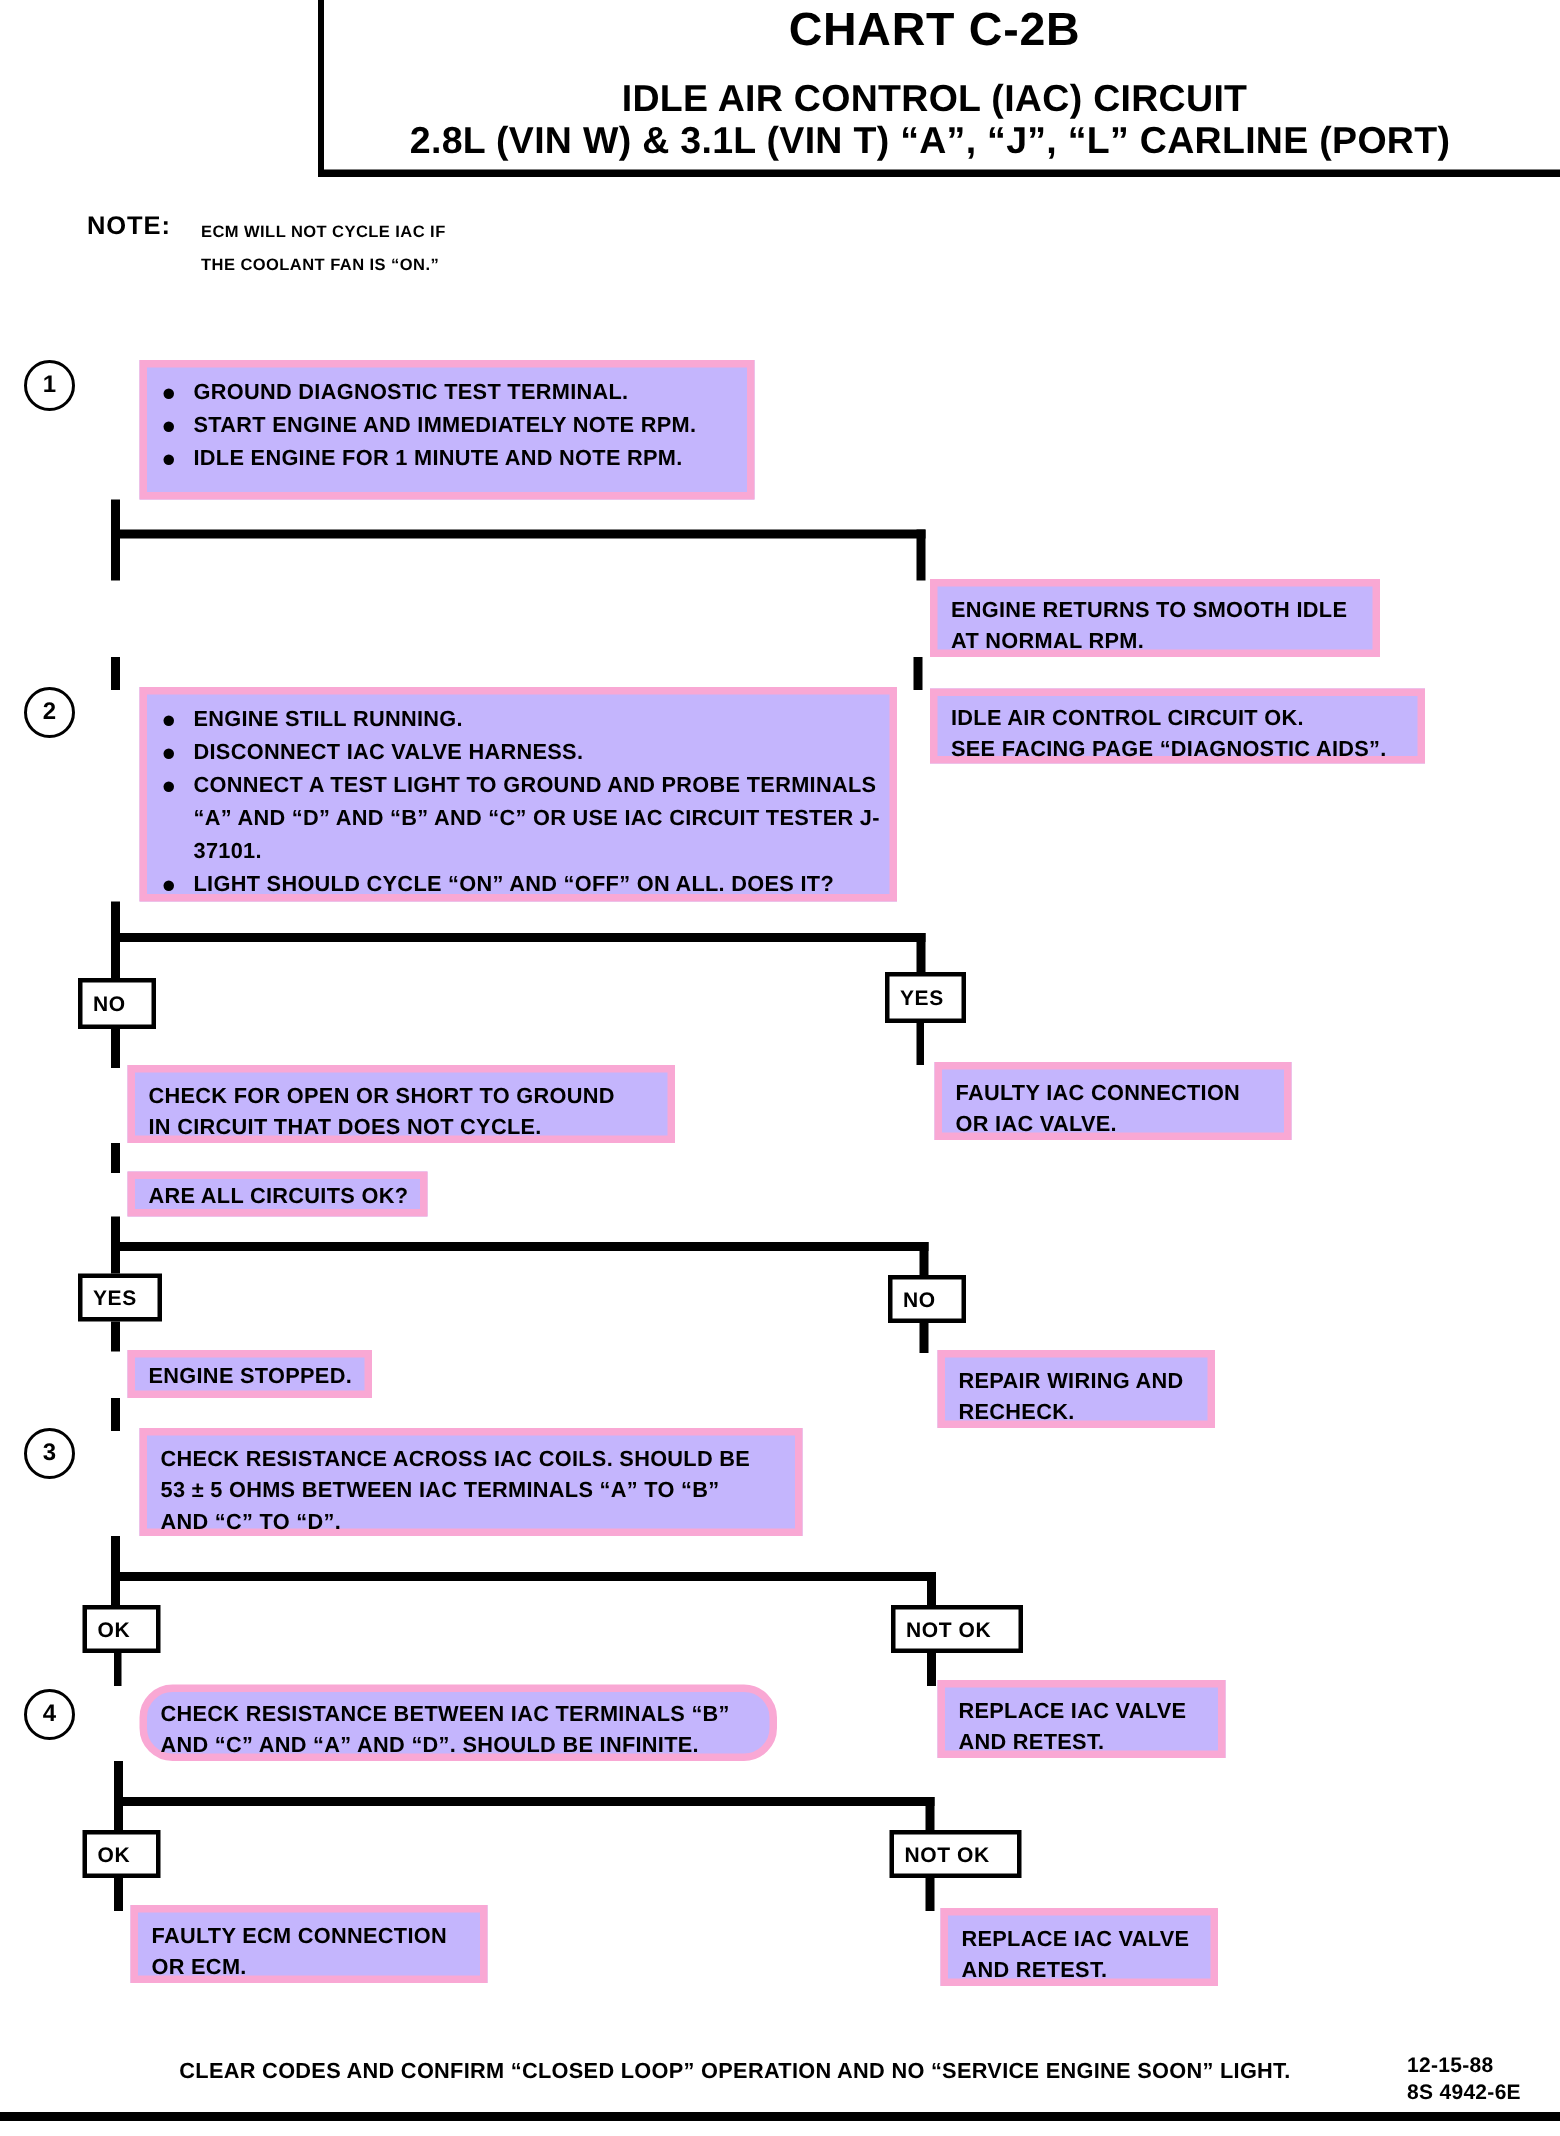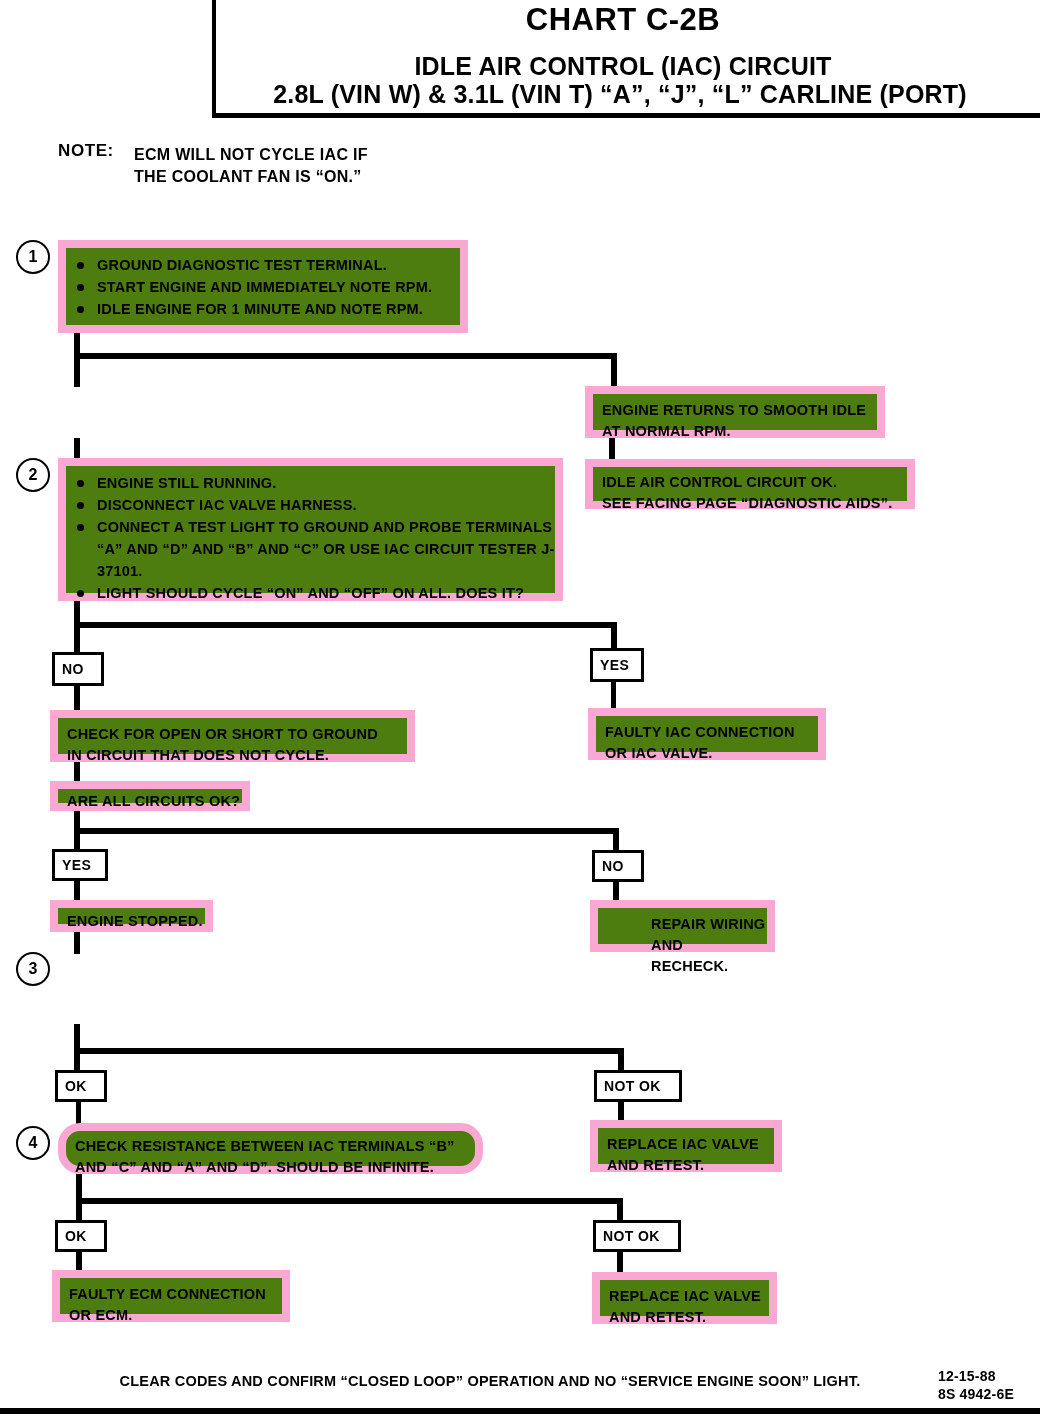--- a/index.html
+++ b/index.html
@@ -22,26 +22,27 @@
     position:absolute;left:212px;top:52px;width:822px;text-align:center;
     font-size:25px;font-weight:bold;letter-spacing:.2px;
   }
   .sub2{
     position:absolute;left:205px;top:80px;width:830px;text-align:center;
     font-size:25px;font-weight:bold;letter-spacing:.2px;
   }
 
   
   .note-label{position:absolute;left:58px;top:141px;font-size:17px;font-weight:bold;letter-spacing:.6px;}
-  .note-body{position:absolute;left:134px;top:144px;font-size:16px;font-weight:bold;line-height:22px;letter-spacing:.3px;}
+  .note-body{position:absolute;left:134px;top:144px;font-size:11px;font-weight:bold;line-height:22px;letter-spacing:.3px;}
 
   
   .box{
-    position:absolute;border:8px solid #f9a8d4;background:#4d7c0f;
+    position:absolute;border:5px solid #f9a8d4;background:#c4b5fd;
     box-sizing:border-box;
+    margin-left:35px;
   }
   .box .txt{
     font-size:14.5px;font-weight:bold;line-height:21px;letter-spacing:.2px;
     white-space:pre-line;
   }
   .tagbox{
     position:absolute;border:3px solid #000;background:#fff;box-sizing:border-box;
     display:flex;align-items:center;
     font-size:14px;font-weight:bold;letter-spacing:.4px;
   }
@@ -166,30 +167,35 @@
   <div class="tagbox" style="left:592px;top:850px;width:52px;height:32px;">
       <span>NO</span>
     </div>
 
   <div class="ln" style="left:74px;top:881px;width:6px;height:20px;"></div>
   <div class="ln" style="left:613px;top:882px;width:6px;height:20px;"></div>
 
   <div class="box" style="left:50px;top:900px;width:163px;height:32px;">
     <div class="txt" style="margin:3px 0 0 9px;">ENGINE STOPPED.</div>
   </div>
-  <div class="box" style="left:590px;top:900px;width:185px;height:52px;padding-left:44px;">
+  <div class="box" style="left:590px;top:900px;width:185px;height:52px;">
     <div class="txt" style="margin:6px 0 0 9px;">REPAIR WIRING AND
 RECHECK.</div>
   </div>
 
   <div class="ln" style="left:74px;top:932px;width:6px;height:22px;"></div>
 
   <div class="circ" style="left:16px;top:952px;">
       <span>3</span>
     </div>
+  <div class="box" style="left:58px;top:952px;width:442px;height:72px;">
+    <div class="txt" style="margin:6px 0 0 9px;">CHECK RESISTANCE ACROSS IAC COILS.  SHOULD BE
+53 ± 5 OHMS BETWEEN IAC TERMINALS  “A” TO “B”
+AND “C” TO “D”.</div>
+  </div>
 
   <div class="ln" style="left:74px;top:1024px;width:6px;height:46px;"></div>
   <div class="ln" style="left:74px;top:1048px;width:550px;height:6px;"></div>
   <div class="ln" style="left:618px;top:1048px;width:6px;height:24px;"></div>
 
   <div class="tagbox" style="left:55px;top:1070px;width:52px;height:32px;">
       <span>OK</span>
     </div>
   <div class="tagbox" style="left:594px;top:1070px;width:88px;height:32px;">
       <span>NOT OK</span>

